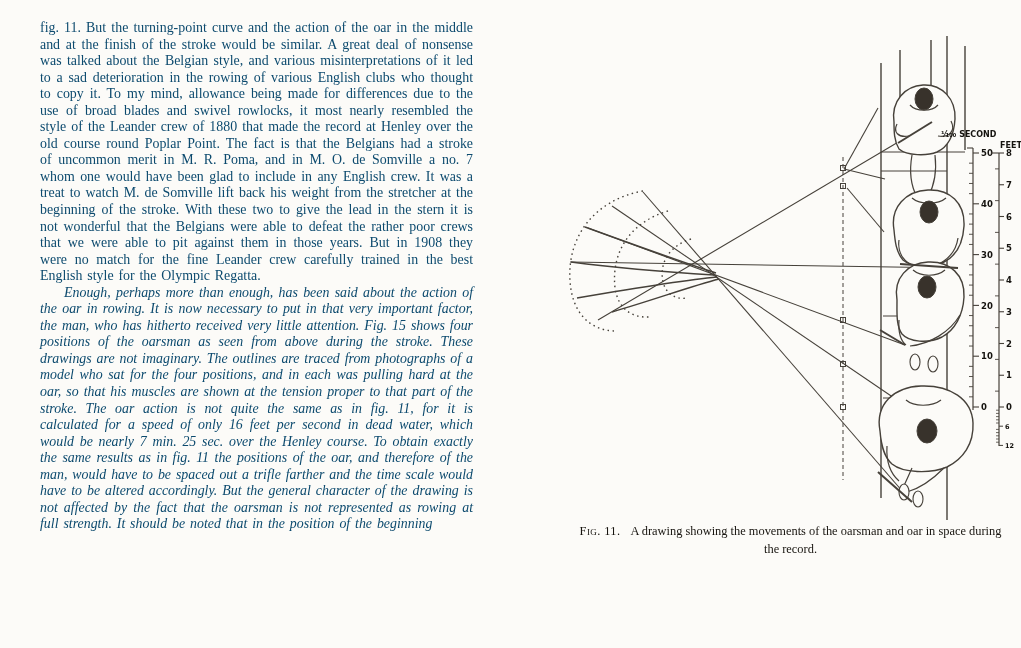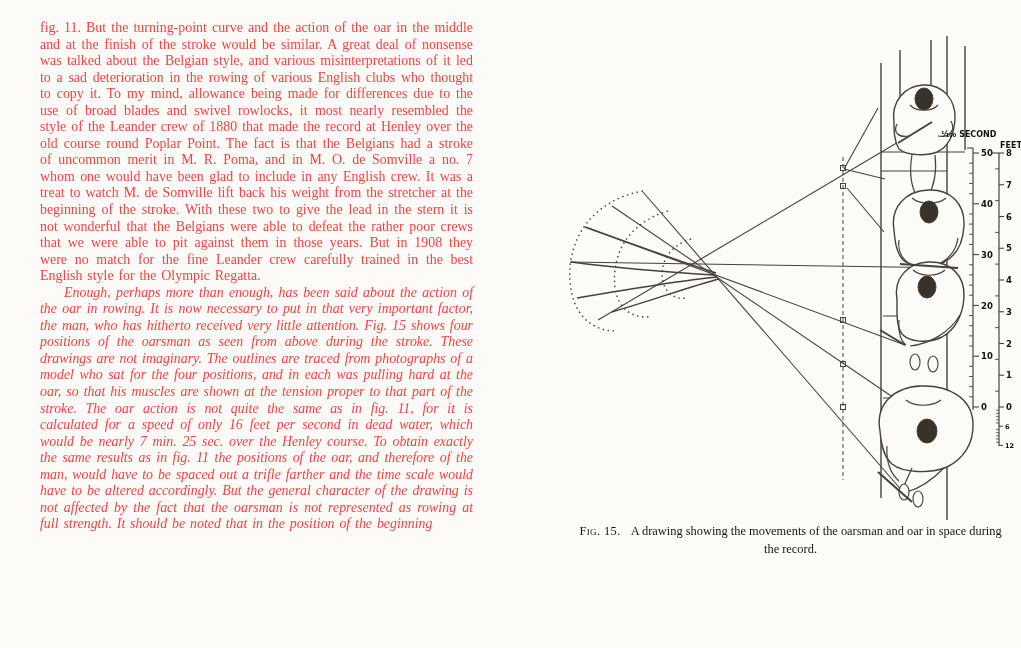--- a/index.html
+++ b/index.html
@@ -8,21 +8,21 @@
     background:#fcfbf8;
     font-family:"Liberation Serif", serif;
     color:#1b1916;
   }
   .text-column{position:absolute;left:40px;top:20px;width:433px;}
   .head-row{position:relative;height:20px;text-align:center;margin-bottom:9px;}
   .page-number{position:absolute;left:0;top:0;font-size:14.5px;}
   .running-head{font-size:14.5px;letter-spacing:2px;}
   .para{
     font-size:13.9px;line-height:16.55px;text-align:justify;margin:0;
-    word-spacing:1.4px;color:#ef4444;
+    word-spacing:1.4px;color:#0c4a6e;
   }
   .para.indent{text-indent:24px;font-style:italic;}
   .figure-wrap{position:absolute;left:560px;top:10px;width:461px;height:550px;}
   .figure-canvas{position:absolute;left:0;top:0;width:461px;height:550px;}
   .figure-caption{
     position:absolute;left:563px;top:523px;width:455px;text-align:center;
     font-size:12.4px;line-height:17.5px;color:#17140f;
   }
   .fig-label{font-variant:small-caps;letter-spacing:.4px;}
   .cap-gap{display:inline-block;width:10px;}
@@ -176,15 +176,15 @@
       <line x1="996" y1="435.8" x2="999" y2="435.8" stroke="#46413a" stroke-width="0.8"></line>
       <line x1="996" y1="439" x2="999" y2="439" stroke="#46413a" stroke-width="0.8"></line>
       <line x1="996" y1="442.2" x2="999" y2="442.2" stroke="#46413a" stroke-width="0.8"></line>
       <line x1="999" y1="445.4" x2="1003" y2="445.4" stroke="#46413a" stroke-width="1"></line>
       <text x="1005" y="448" fill="#15130f" font-size="6.5" font-family="&quot;DejaVu Sans&quot;, sans-serif" font-weight="600" text-anchor="start">12</text>
       <text x="1000" y="148" fill="#15130f" font-size="8" font-family="&quot;DejaVu Sans&quot;, sans-serif" font-weight="600" text-anchor="start">FEET</text>
     </svg>
 </div>
 
 <div class="figure-caption">
-  <span class="fig-label">Fig. 15.</span><span class="cap-gap"></span><span>A drawing showing the movements of the oarsman and oar in space during</span><br>
+  <span class="fig-label">Fig. 11.</span><span class="cap-gap"></span><span>A drawing showing the movements of the oarsman and oar in space during</span><br>
   <span>the record.</span>
 </div>
 
 </body></html>

